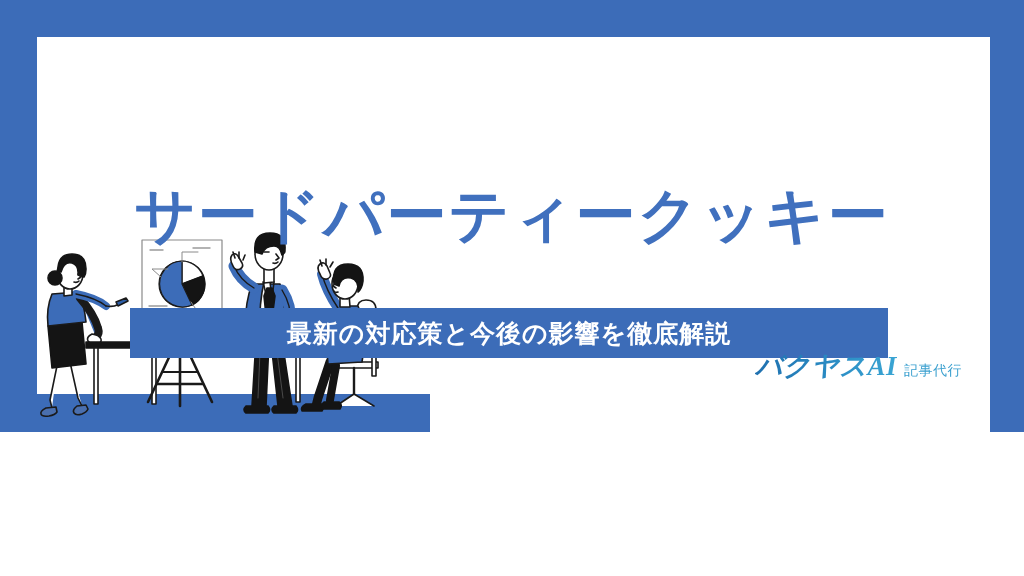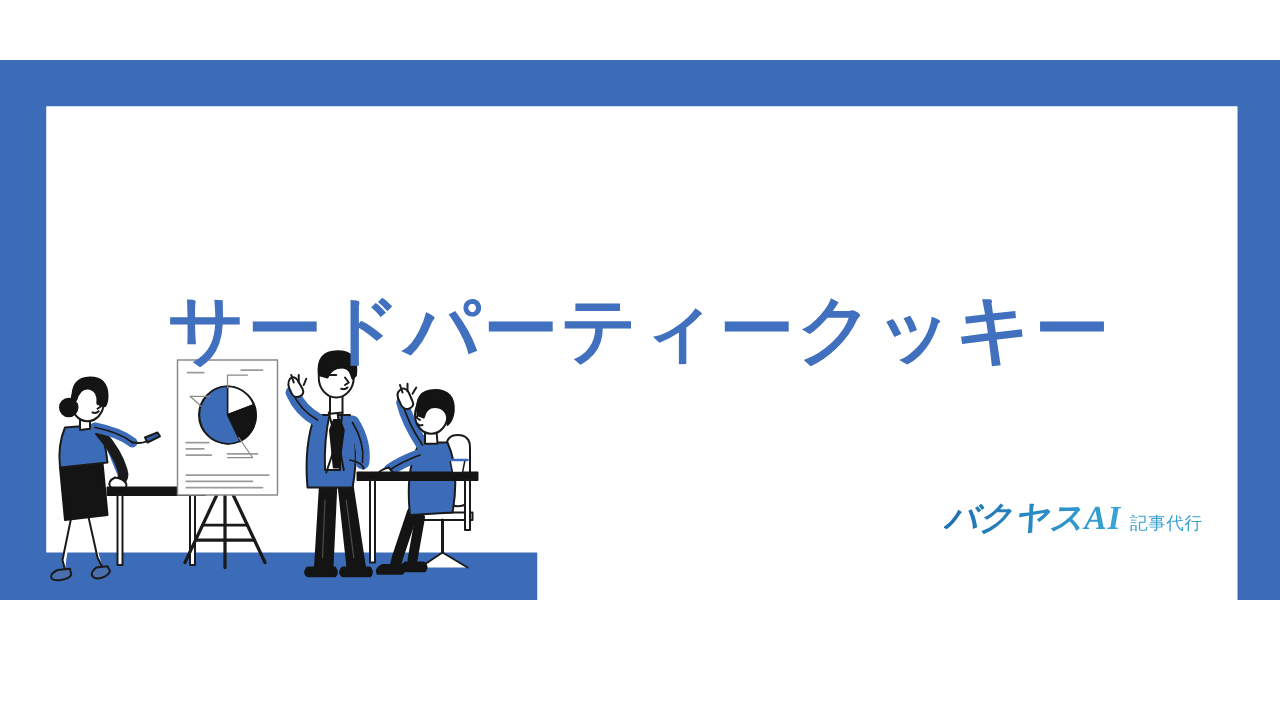--- a/index.html
+++ b/index.html
@@ -11,21 +11,20 @@
     font-family: "Liberation Sans", "DejaVu Sans", sans-serif;
   }
 
   
   #slide {
     position: relative;
     width: 1024px;
     height: 432px;
     overflow: hidden;
     background: #3c6cb8;          
-    margin-top: 48px;
   }
 
   
   #panel {
     position: absolute;
     left: 37px;
     top: 37px;
     width: 953px;
     height: 506px;
     background: #ffffff;
@@ -296,19 +295,22 @@
           <path d="M330 98 l12 0 l-2 10 l-8 0 z" fill="#ffffff" stroke="#1a1a1a" stroke-width="1.2"></path>
           <path d="M328 98 l16 0" stroke="#3c6cb8" stroke-width="2"></path>
         </g>
 
       </g>
     </svg>
   </div>
 
   <div id="title">サードパーティークッキー</div>
 
+  <div id="subtitle-banner">
+    <span id="subtitle-text">最新の対応策と今後の影響を徹底解説</span>
+  </div>
 
   <div id="logo">
     <span id="logo-main">バクヤスAI</span>
     <span id="logo-sub">記事代行</span>
   </div>
 
 </div>
 
 </body></html>

